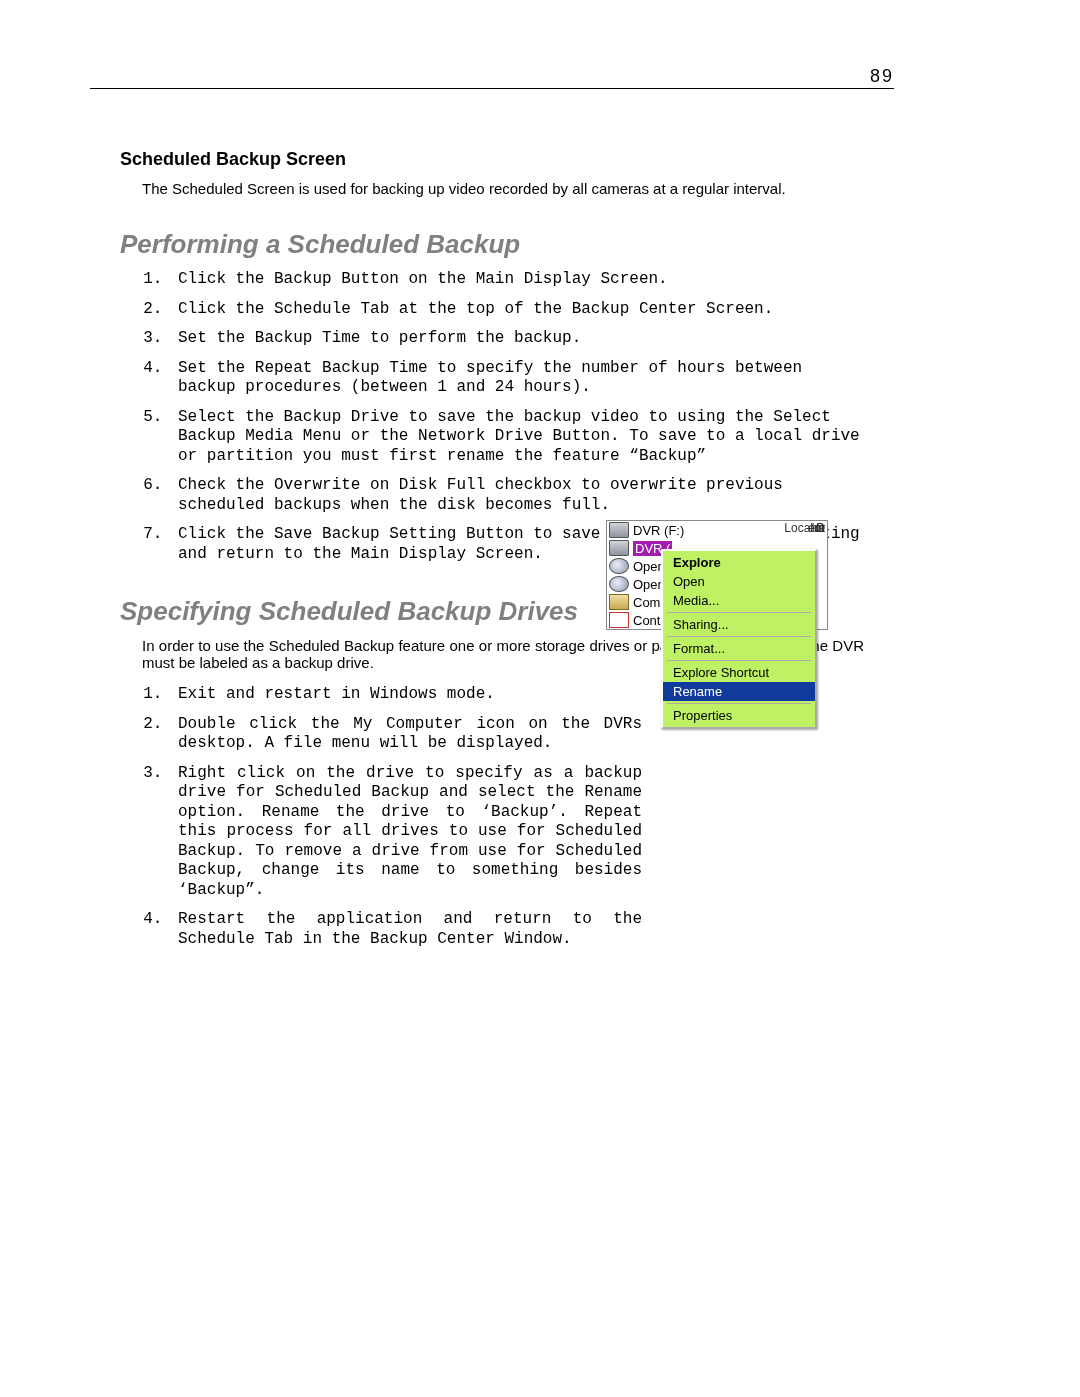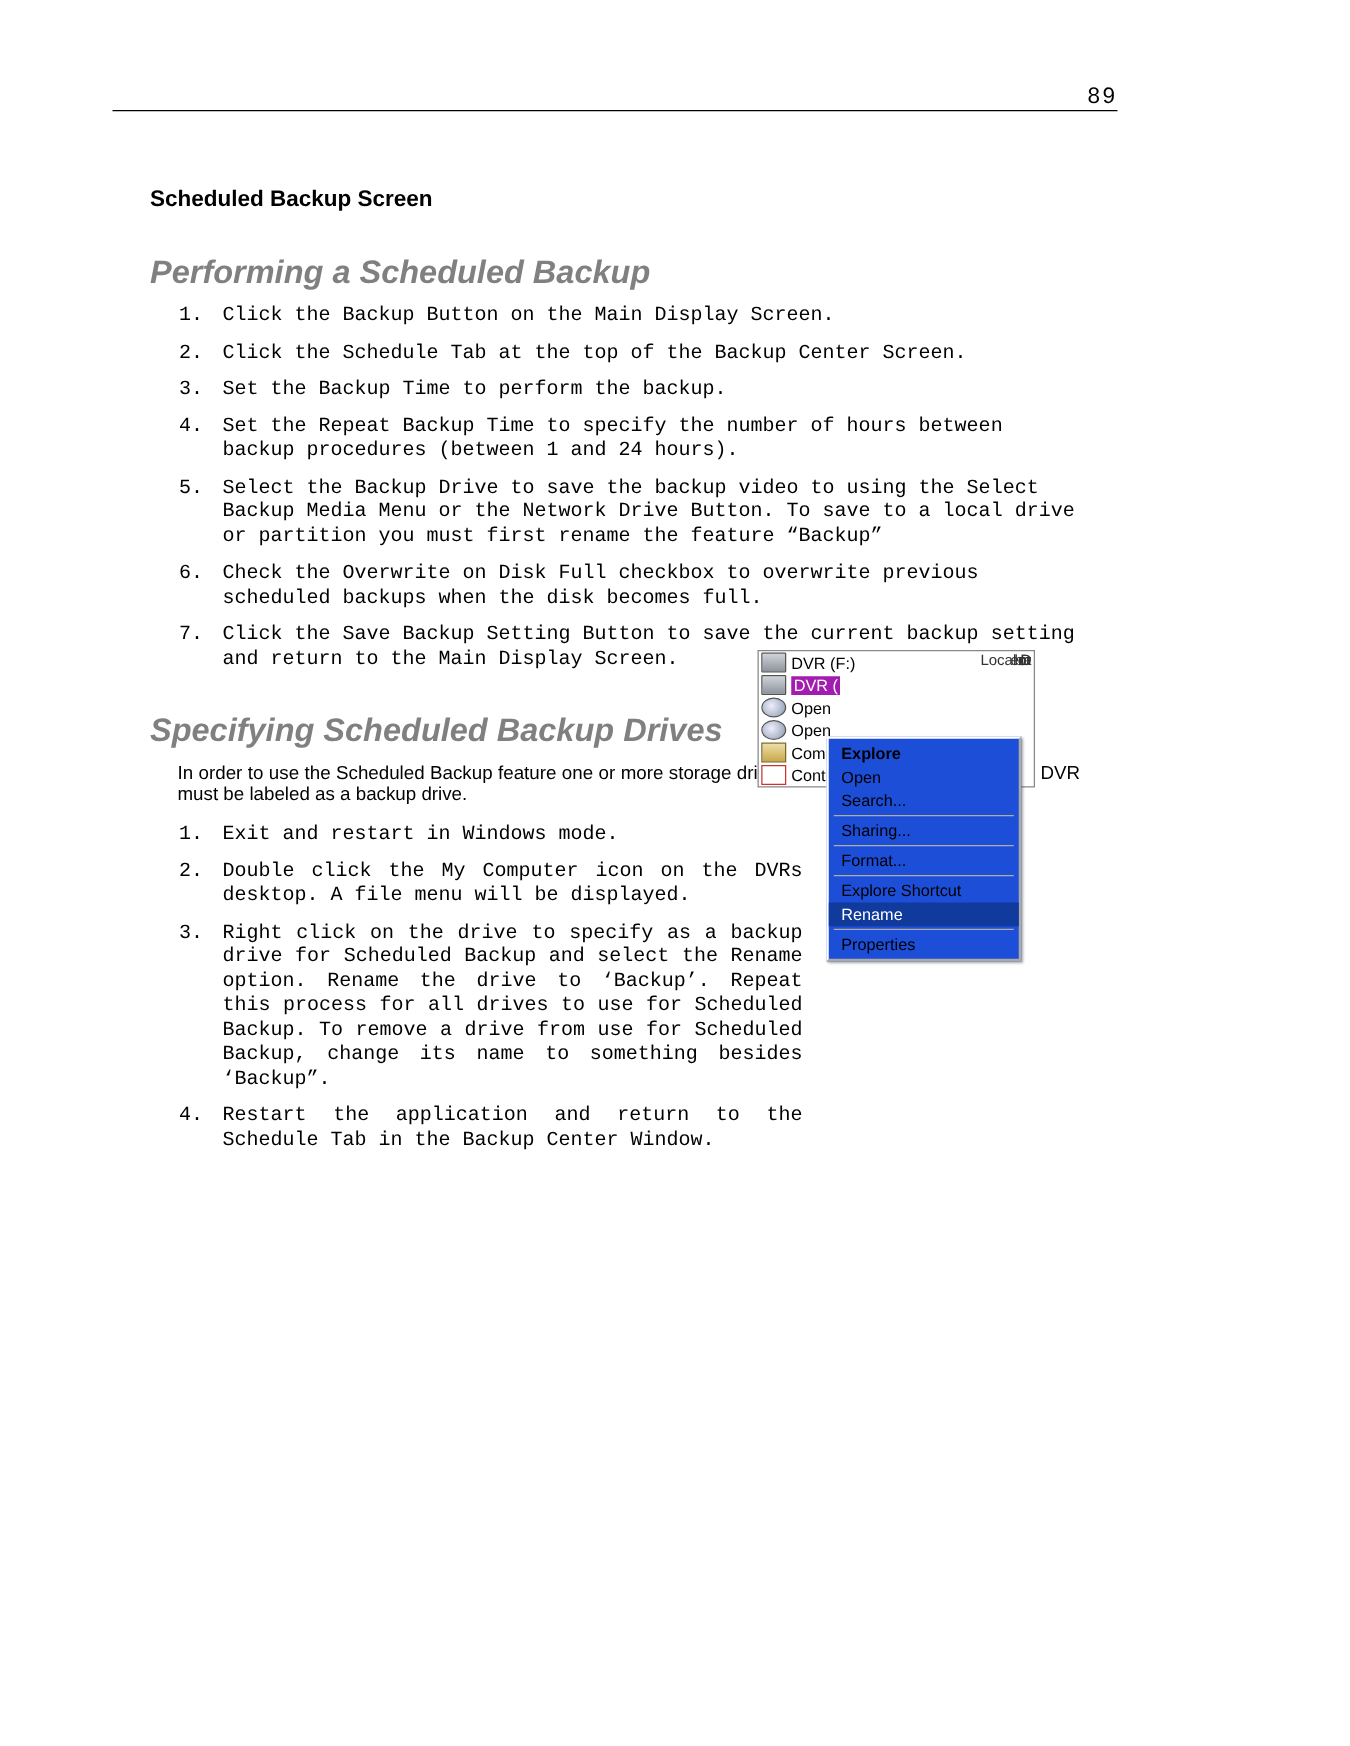--- a/index.html
+++ b/index.html
@@ -90,25 +90,24 @@
     background:#a21caf;color:#fff;padding:0 2px;
   }
   .rightcol{
     position:absolute;right:2px;top:0;font-size:12px;color:#333;
   }
   .menu{
     position:absolute;
     left:54px;
     top:28px;
     width:152px;
-    background:#1d4ed8;
+    background:#bef264;
     border:2px outset #fff;
     box-shadow:1px 1px 2px rgba(0,0,0,.35);
     padding:2px 0;
-    margin-top:40px;
   }
   .menu .mitem{
     padding:2px 10px;
     font-size:13px;
     color:#000;
   }
   .menu .mitem.bold{font-weight:bold}
   .menu .mitem.sel{
     background:#103a9c;color:#fff;
   }
@@ -125,20 +124,21 @@
 
 <div class="page">
 
   <div class="pagehead">
     <span class="pagenum">89</span>
   </div>
 
   <div class="content">
 
     <h2>Scheduled Backup Screen</h2>
+    <p class="intro">The Scheduled Screen is used for backing up video recorded by all cameras at a regular interval.</p>
 
     <h3>Performing a Scheduled Backup</h3>
     <ol>
       <li>Click the Backup Button on the Main Display Screen.</li>
       <li>Click the Schedule Tab at the top of the Backup Center Screen.</li>
       <li>Set the Backup Time to perform the backup.</li>
       <li>Set the Repeat Backup Time to specify the number of hours between backup procedures (between 1 and 24 hours).</li>
       <li>Select the Backup Drive to save the backup video to using the Select Backup Media Menu or the Network Drive Button. To save to a local drive or partition you must first rename the feature “Backup”</li>
       <li>Check the Overwrite on Disk Full checkbox to overwrite previous scheduled backups when the disk becomes full.</li>
       <li>Click the Save Backup Setting Button to save the current backup setting and return to the Main Display Screen.</li>
@@ -184,21 +184,21 @@
       </div>
       <div class="driveitem">
         <span class="ico ficon-ctrl"></span>
         <span class="lbl">Contr</span>
         <span class="rightcol">em</span>
       </div>
 
       <div class="menu">
         <div class="mitem bold">Explore</div>
         <div class="mitem">Open</div>
-        <div class="mitem">Search...</div>
+        <div class="mitem">Media...</div>
         <hr>
         <div class="mitem">Sharing...</div>
         <hr>
         <div class="mitem">Format...</div>
         <hr>
         <div class="mitem">Explore Shortcut</div>
         <div class="mitem sel">Rename</div>
         <hr>
         <div class="mitem">Properties</div>
       </div>

